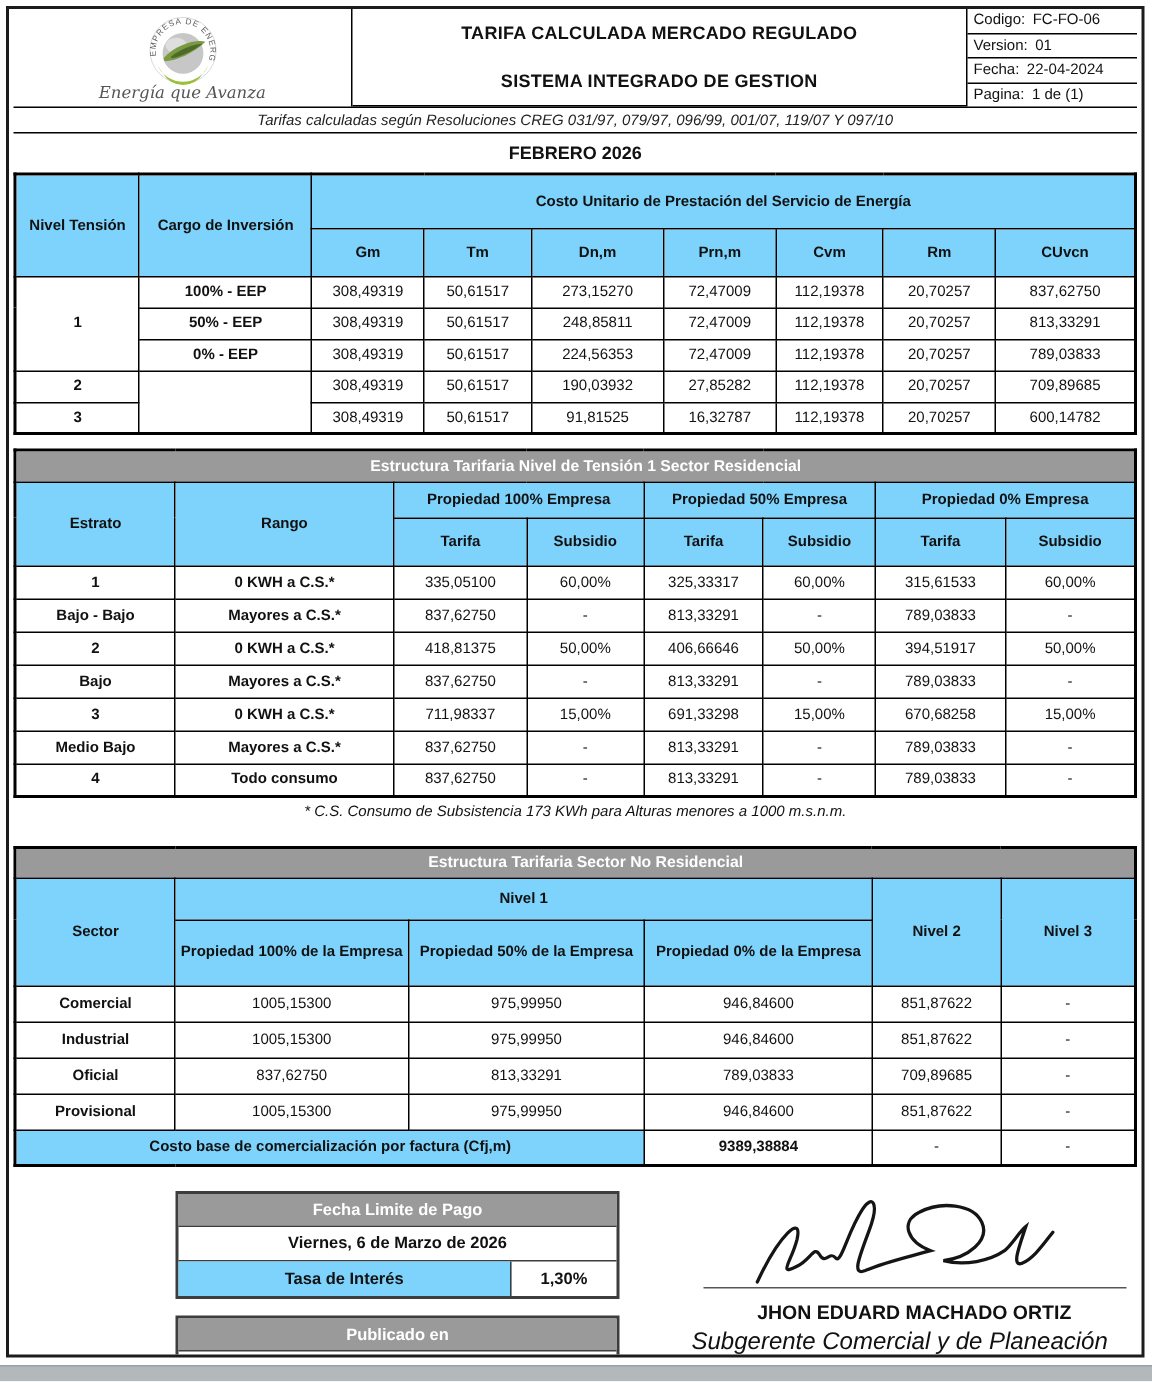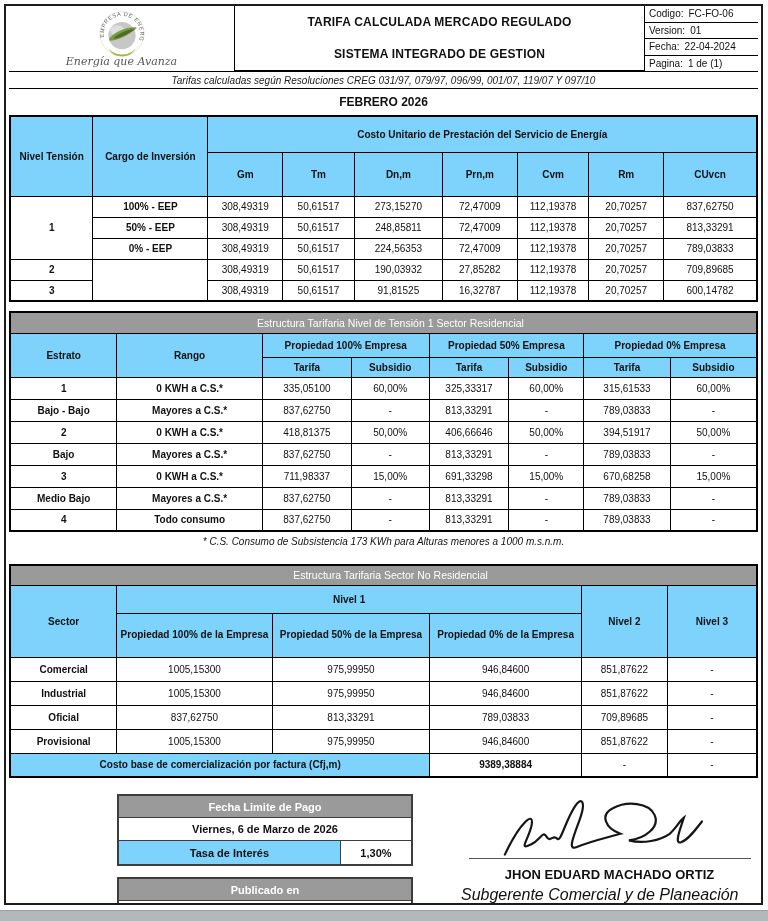--- a/index.html
+++ b/index.html
@@ -22,21 +22,21 @@
   .note-row { height:17px; border-bottom:1px solid #000; display:flex; align-items:center; justify-content:center;
               font-style:italic; font-size:10px; color:#222; }
   .month-row { height:26px; display:flex; align-items:center; justify-content:center; font-weight:bold; font-size:12px; }
 
   
   table { border-collapse:collapse; width:100%; table-layout:fixed; }
   table.t { border:2px solid #000; }
   td { border:1px solid #000; font-size:10px; text-align:center; vertical-align:middle; padding:1px 2px; white-space:nowrap; overflow:hidden; }
   .g { background:#7dd3fc; }
   .b { font-weight:bold; }
-  .gray-title { background:#9A9A9A; color:#fff; font-weight:normal; font-size:10.5px; border:1px solid #000;padding-left:16px; }
+  .gray-title { background:#9A9A9A; color:#fff; font-weight:bold; font-size:10.5px; border:1px solid #000;padding-left:16px; }
   .wrap { white-space:normal; line-height:1.25; }
   .m-t2 { margin-top:9px; }
   .m-t3 { margin-top:14px; }
   .footnote { height:18px; display:flex; align-items:center; justify-content:center; font-style:italic; font-size:10px; }
 
   
   .bottom { display:flex; margin-top:16px; }
   .pay-col { margin-left:108px; width:299px; }
   .pay-box { border:2px solid #3d3d3d; }
   .pay-hdr { height:21px; background:#9A9A9A; color:#fff; font-weight:bold; font-size:11px; display:flex; align-items:center; justify-content:center; }
@@ -114,21 +114,21 @@
           <col style="width:9.6%">
           <col style="width:10%">
           <col style="width:12.5%">
       </colgroup>
       <tbody>
           <tr style="height:36px">
         <td class="g b" rowspan="2">Nivel Tensión</td>
         <td class="g b" rowspan="2">Cargo de Inversión</td>
         <td class="g b" colspan="7">Costo Unitario de Prestación del Servicio de Energía</td>
       </tr>
-      <tr style="height:44px">
+      <tr style="height:32px">
         <td class="g b">Gm</td>
         <td class="g b">Tm</td>
         <td class="g b">Dn,m</td>
         <td class="g b">Prn,m</td>
         <td class="g b">Cvm</td>
         <td class="g b">Rm</td>
         <td class="g b">CUvcn</td>
       </tr>
       <tr style="height:21px">
         <td class="b" rowspan="3">1</td>
@@ -200,21 +200,21 @@
           <tr style="height:21px">
         <td colspan="8" class="gray-title">Estructura Tarifaria Nivel de Tensión 1 Sector Residencial</td>
       </tr>
       <tr style="height:24px">
         <td class="g b" rowspan="2">Estrato</td>
         <td class="g b" rowspan="2">Rango</td>
         <td class="g b" colspan="2">Propiedad 100% Empresa</td>
         <td class="g b" colspan="2">Propiedad 50% Empresa</td>
         <td class="g b" colspan="2">Propiedad 0% Empresa</td>
       </tr>
-      <tr style="height:20px">
+      <tr style="height:32px">
         <td class="g b">Tarifa</td>
         <td class="g b">Subsidio</td>
         <td class="g b">Tarifa</td>
         <td class="g b">Subsidio</td>
         <td class="g b">Tarifa</td>
         <td class="g b">Subsidio</td>
       </tr>
       <tr style="height:22px">
         <td class="b">1</td>
         <td class="b">0 KWH a C.S.*</td>

